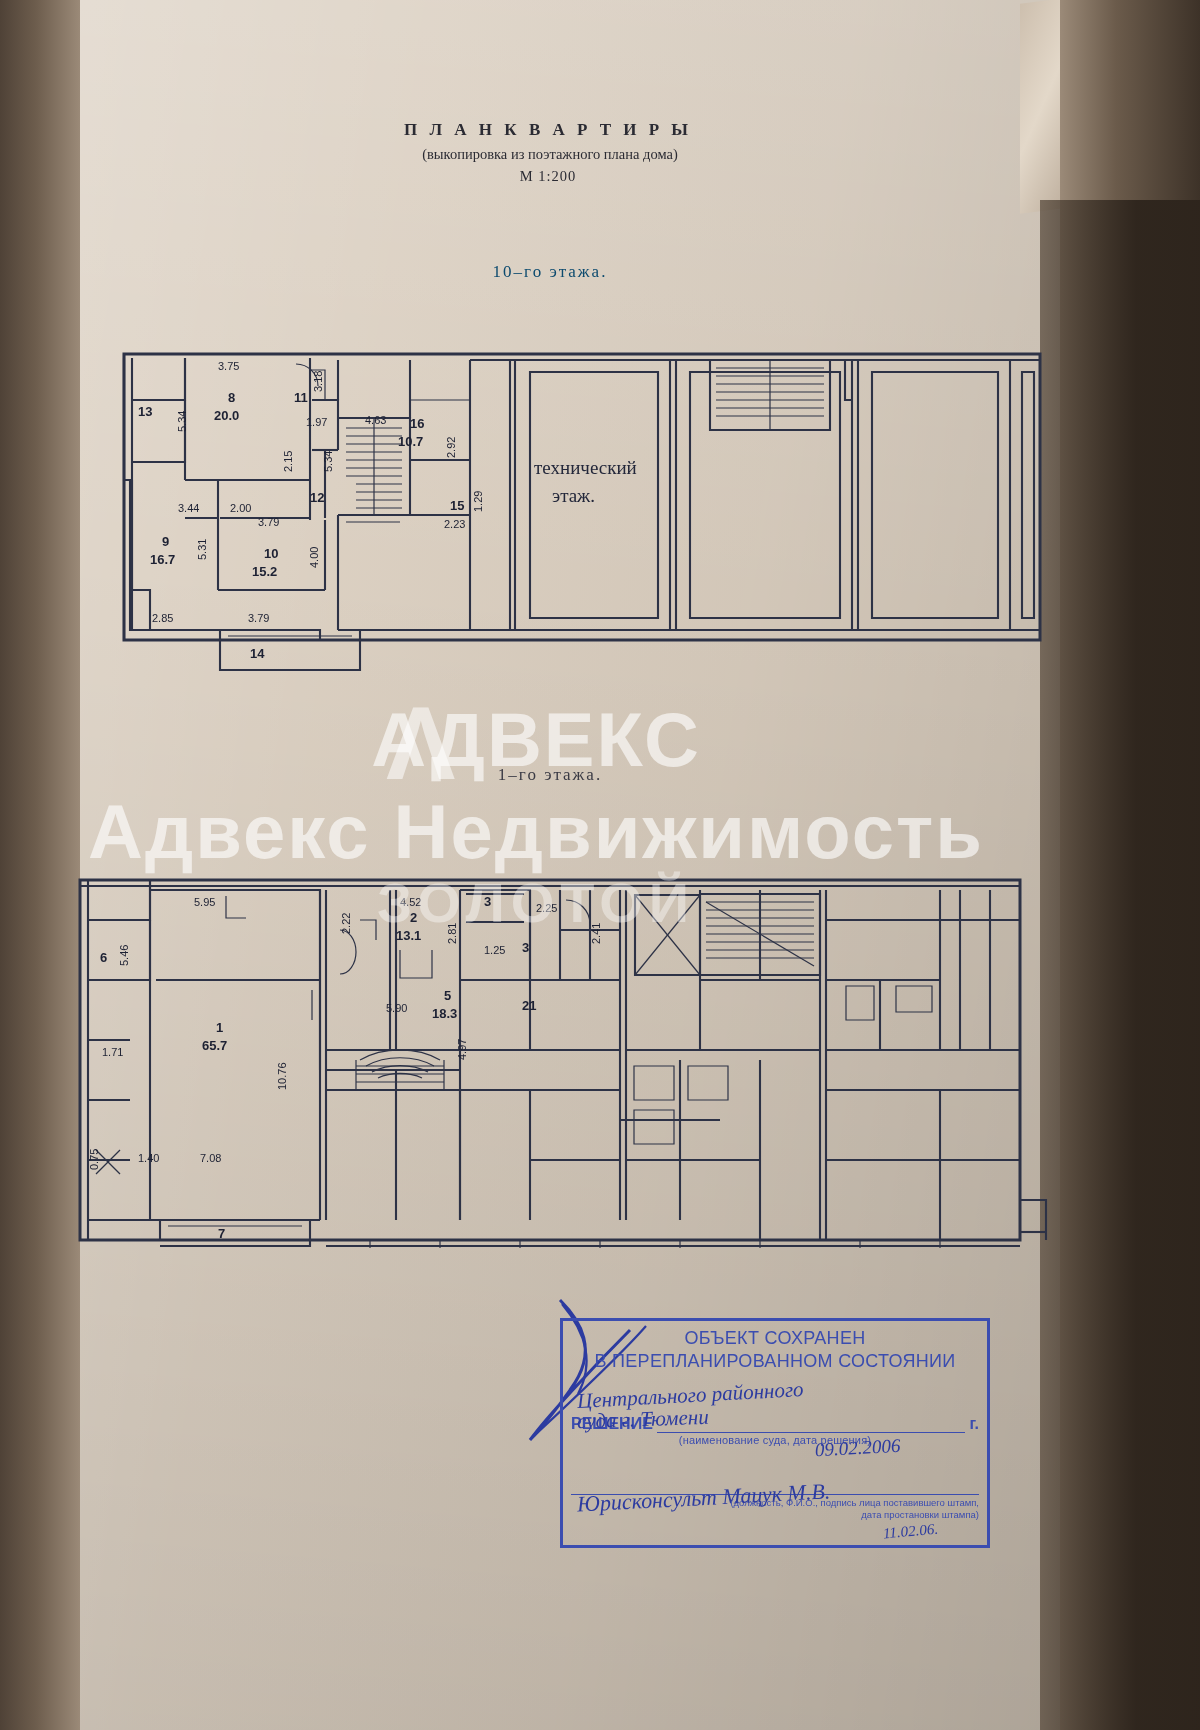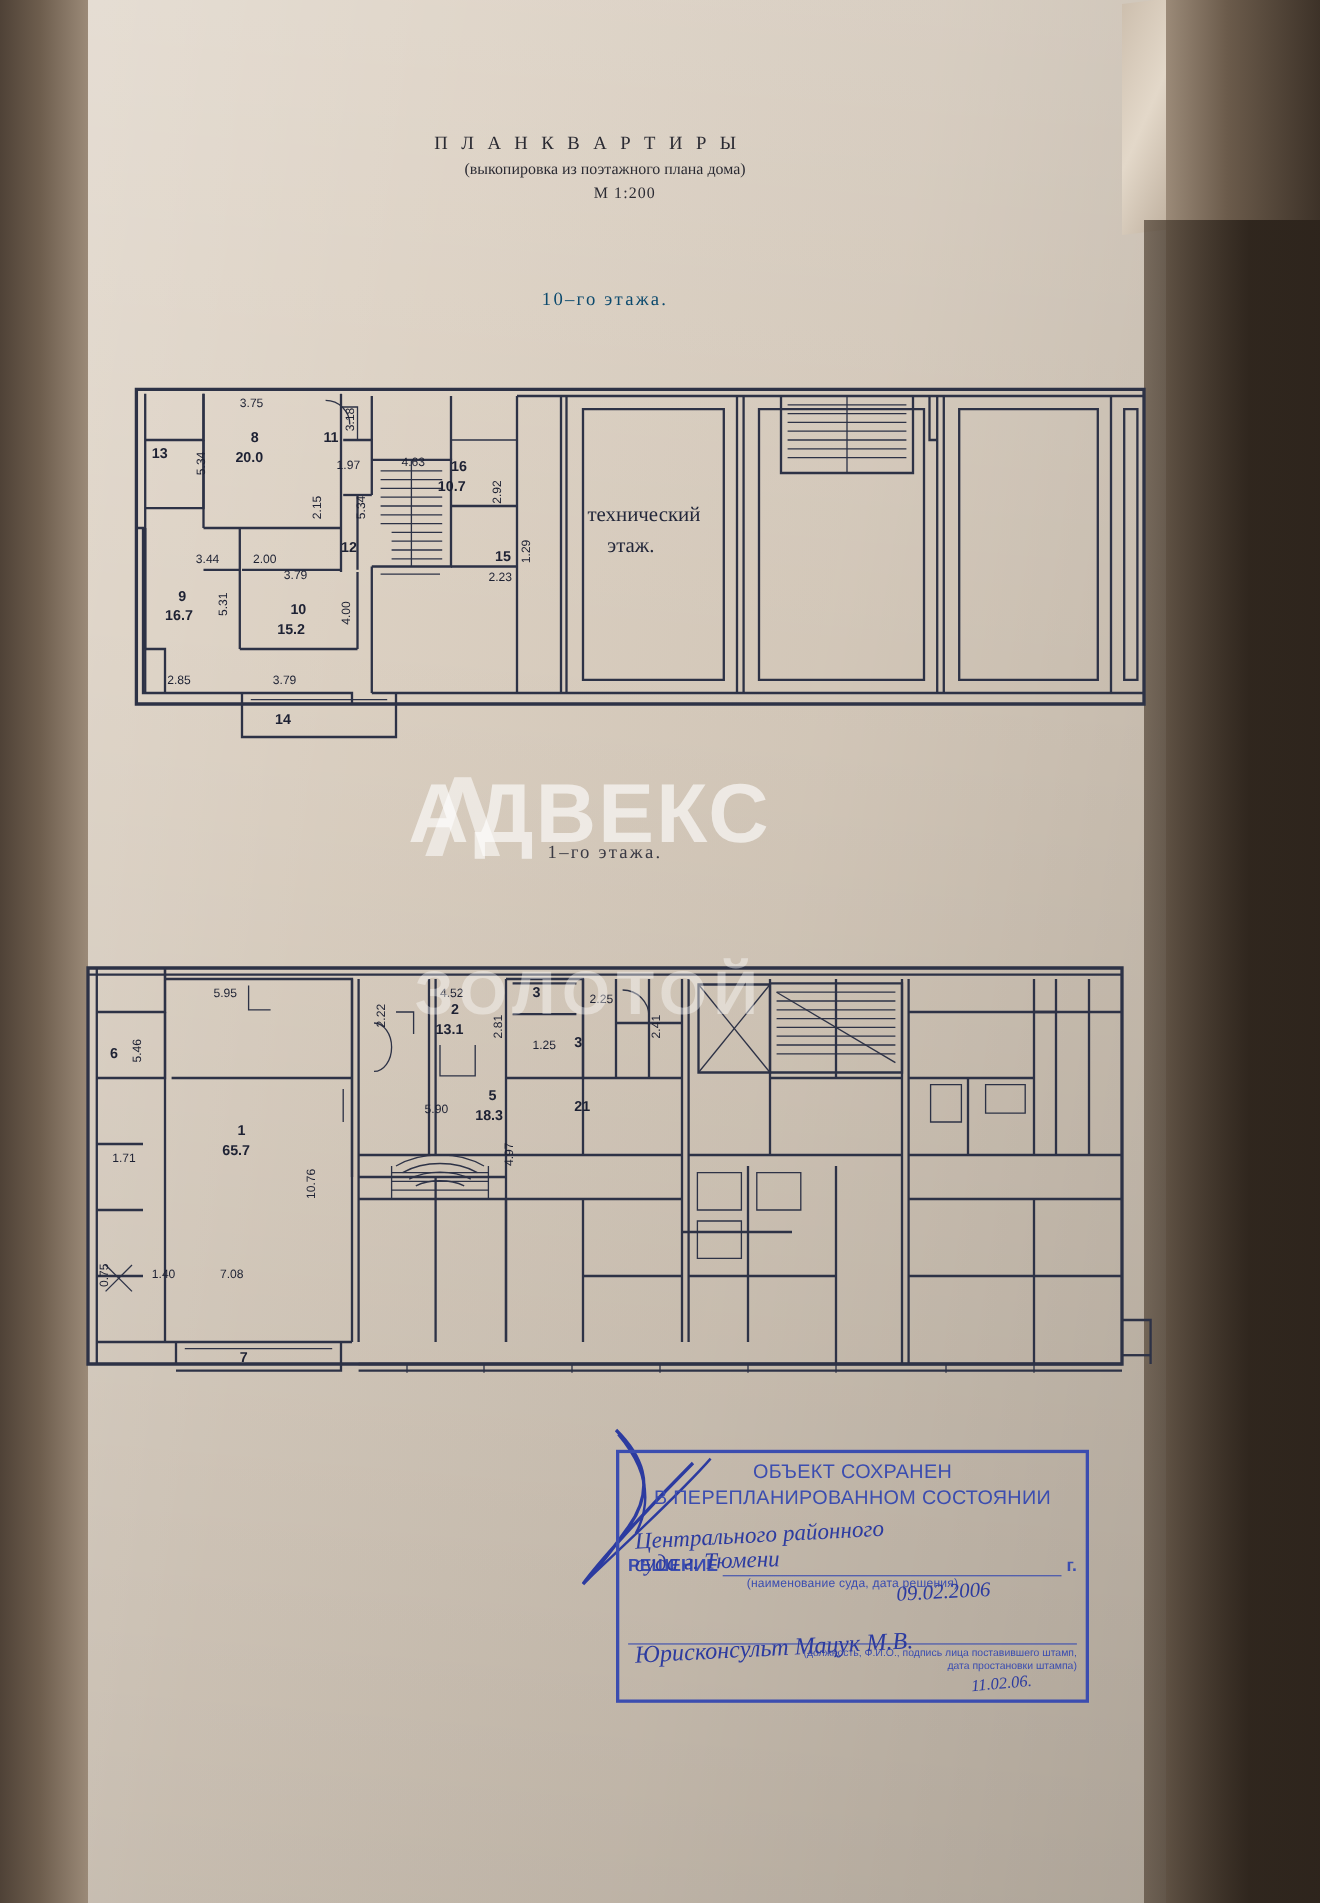--- a/index.html
+++ b/index.html
@@ -59,29 +59,29 @@
     position:absolute; left:1040px; top:200px; width:160px; height:1530px;
     background: linear-gradient(90deg, rgba(90,76,62,0.75) 0%, rgba(45,36,28,0.95) 60%);
   }
 
   .hdr {
     position: absolute;
     text-align: center;
     color: #2b2b33;
   }
   #title-main {
-    left: 314px; top: 120px; width: 440px;
-    font-size: 17px; letter-spacing: 4px; font-weight: normal;
+    left: 328px; top: 120px; width: 440px;
+    font-size: 17px; letter-spacing: 4px; font-weight: bold;
   }
   #title-sub {
     left: 330px; top: 146px; width: 440px;
     font-size: 14.5px;
   }
   #title-scale {
-    left: 348px; top: 168px; width: 440px;
+    left: 328px; top: 168px; width: 440px;
     font-size: 14.5px; letter-spacing: 1px;
   }
   #floor10-label {
     left: 400px; top: 262px; width: 300px;
     font-size: 17px; letter-spacing: 2px; color:#0c4a6e;
   }
   #floor9-label {
     left: 400px; top: 765px; width: 300px;
     font-size: 17px; letter-spacing: 2px; color:#3a3a44;
   }
@@ -497,20 +497,21 @@
     <text class="roomno" x="462" y="92">3</text>
     <text class="roomno" x="384" y="140">5</text>
     <text class="roomarea" x="372" y="158">18.3</text>
     <text class="roomno" x="462" y="150">21</text>
     <text class="roomno" x="158" y="378">7</text>
   </svg>
 
   <div id="wm">
     <div id="wm-logo">Λ</div>
     <div class="wm-line" id="wm1">АДВЕКС</div>
+    <div class="wm-line" id="wm2">Адвекс Недвижимость</div>
     <div class="wm-line" id="wm3">ЗОЛОТОЙ</div>
   </div>
 
   <svg id="signature-svg" width="200" height="180" viewBox="0 0 200 180">
     <path d="M60,10 C80,30 100,60 70,100 C50,128 40,140 30,150 C46,128 92,78 130,40" fill="none" stroke="#2c3ba0" stroke-width="3"></path>
     <path d="M62,14 C84,40 96,70 78,104" fill="none" stroke="#2c3ba0" stroke-width="2.2"></path>
     <path d="M34,146 C66,116 120,66 146,36" fill="none" stroke="#2c3ba0" stroke-width="2.2"></path>
   </svg>
 
   <div id="stamp">

